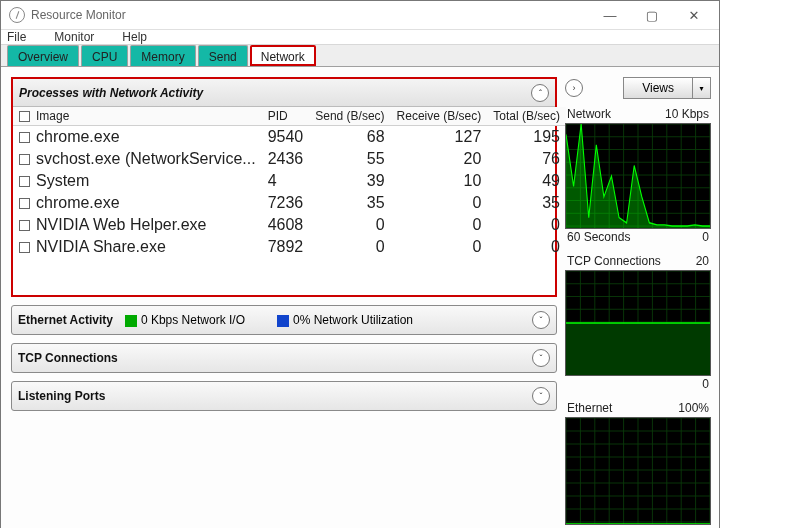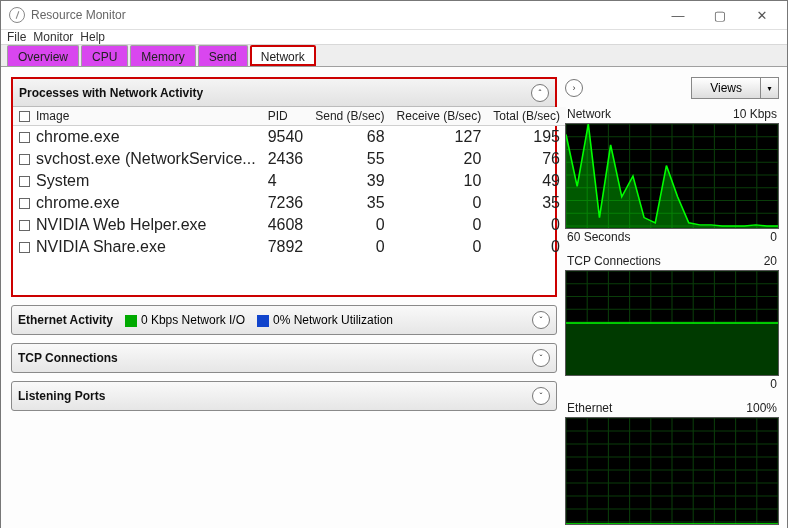--- a/index.html
+++ b/index.html
@@ -1,39 +1,39 @@
 <!DOCTYPE html>
 <html><head>
 <meta charset="utf-8">
 <style>
   * { box-sizing: border-box; margin: 0; padding: 0; }
   body { font-family: "Segoe UI", Tahoma, sans-serif; font-size: 12px; background: #fff; width: 788px; height: 528px; overflow: hidden; }
-  .window { width: 788px; height: 528px; border: 1px solid #777; display: flex; flex-direction: column; }
+  .window { width: 720px; height: 528px; border: 1px solid #777; display: flex; flex-direction: column; }
   .titlebar { height: 30px; background: #fff; border-bottom: 1px solid #e0e0e0; display: flex; align-items: center; padding: 0 4px 0 8px; }
   .titlebar .app-icon { width: 16px; height: 16px; border-radius: 50%; border: 1px solid #888; margin-right: 6px; position: relative; }
   .titlebar .app-icon::after { content: ""; position: absolute; width: 1px; height: 8px; background: #888; left: 7px; top: 3px; transform: rotate(20deg); }
   .titlebar .title { flex: 1; color: #666; }
   .titlebar .win-controls { display: flex; }
   .titlebar .win-btn { width: 42px; height: 28px; display: flex; align-items: center; justify-content: center; color: #555; font-size: 13px; }
-  .menubar { height: 22px; background: #fff; display: flex; align-items: center; padding-left: 6px; gap: 7px; border-bottom: 1px solid #d8d8d8; }
+  .menubar { height: 22px; background: #fff; display: flex; align-items: center; padding-left: 6px; gap: 28px; border-bottom: 1px solid #d8d8d8; }
   .menubar .menu-item { color: #333; }
   .tabs { height: 26px; display: flex; align-items: stretch; padding-left: 6px; background: #eee; border-bottom: 1px solid #a0a0a0; }
-  .tabs .tab { padding: 4px 10px 0 10px; border: 1px solid #a0a0a0; border-bottom: none; background: #d946ef; margin-right: 2px; border-radius: 2px 2px 0 0; color: #222; }
+  .tabs .tab { padding: 4px 10px 0 10px; border: 1px solid #a0a0a0; border-bottom: none; background: #14b8a6; margin-right: 2px; border-radius: 2px 2px 0 0; color: #222; }
   .tabs .tab.active { background: #fff; }
   .tab.highlight { border: 2px solid #c00; padding: 3px 9px 0 9px; }
   .content { flex: 1; display: flex; background: #fdfdfd; }
   .main-col { width: 564px; padding: 10px 8px 10px 10px; display: flex; flex-direction: column; gap: 8px; }
   .side-col { flex: 1; padding: 10px 8px 10px 0; display: flex; flex-direction: column; gap: 4px; }
   .panel { border: 1px solid #8a8a8a; border-radius: 3px; background: linear-gradient(#f9f9f9,#e6e6e6); }
   .panel-head { display: flex; align-items: center; height: 28px; padding: 0 6px; }
   .panel-title { font-weight: bold; color: #111; flex: 0 0 auto; margin-right: 12px; }
-  .panel-sub { flex: 1; display: flex; align-items: flex-end; gap: 12px; }
+  .panel-sub { flex: 1; display: flex; align-items: flex-end; gap: 32px; }
   .chevron-btn { width: 18px; height: 18px; border: 1px solid #777; border-radius: 50%; background: #fff; display: flex; align-items: center; justify-content: center; font-size: 9px; color: #333; cursor: pointer; }
   .procs-panel { border: 2px solid #c00; background: #fff; }
-  .procs-head { display: flex; align-items: center; height: 28px; padding: 0 6px; background: linear-gradient(#f4f4f4,#e2e2e2); border-bottom: 1px solid #bbb; }
+  .procs-head { display: flex; align-items: center; height: 28px; padding: 0 6px; background: linear-gradient(#f4f4f4,#e2e2e2); border-bottom: 1px solid #bbb; font-style: italic; }
   .table { width: 100%; border-collapse: collapse; }
   .table th, .table td { text-align: left; padding: 2px 6px; font-weight: normal; color: #222; white-space: nowrap; }
   .table th { border-bottom: 1px solid #d0d0d0; background: #fafafa; }
   .table td { font-size: 16px; }
   .table .num { text-align: right; }
   .chk { display: inline-block; width: 11px; height: 11px; border: 1px solid #666; margin-right: 6px; vertical-align: middle; background: #fff; }
   .procs-panel .table-wrap { height: 188px; background: #fff; }
   .legend-sw { width: 12px; height: 12px; display: inline-block; margin-right: 4px; vertical-align: middle; }
   .legend-sw.green { background: #0a0; }
   .legend-sw.blue { background: #14c; }

